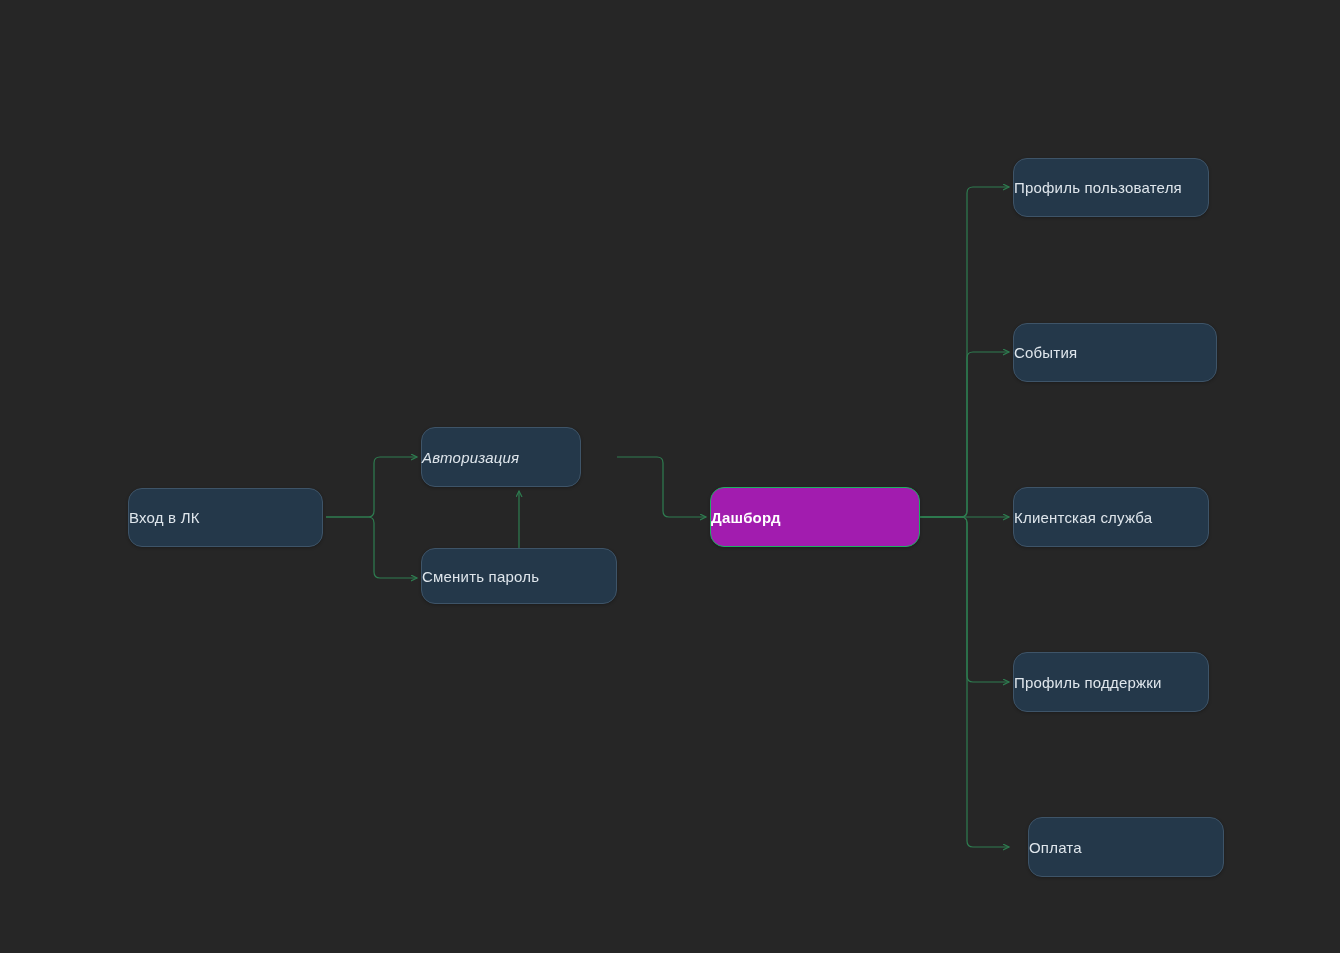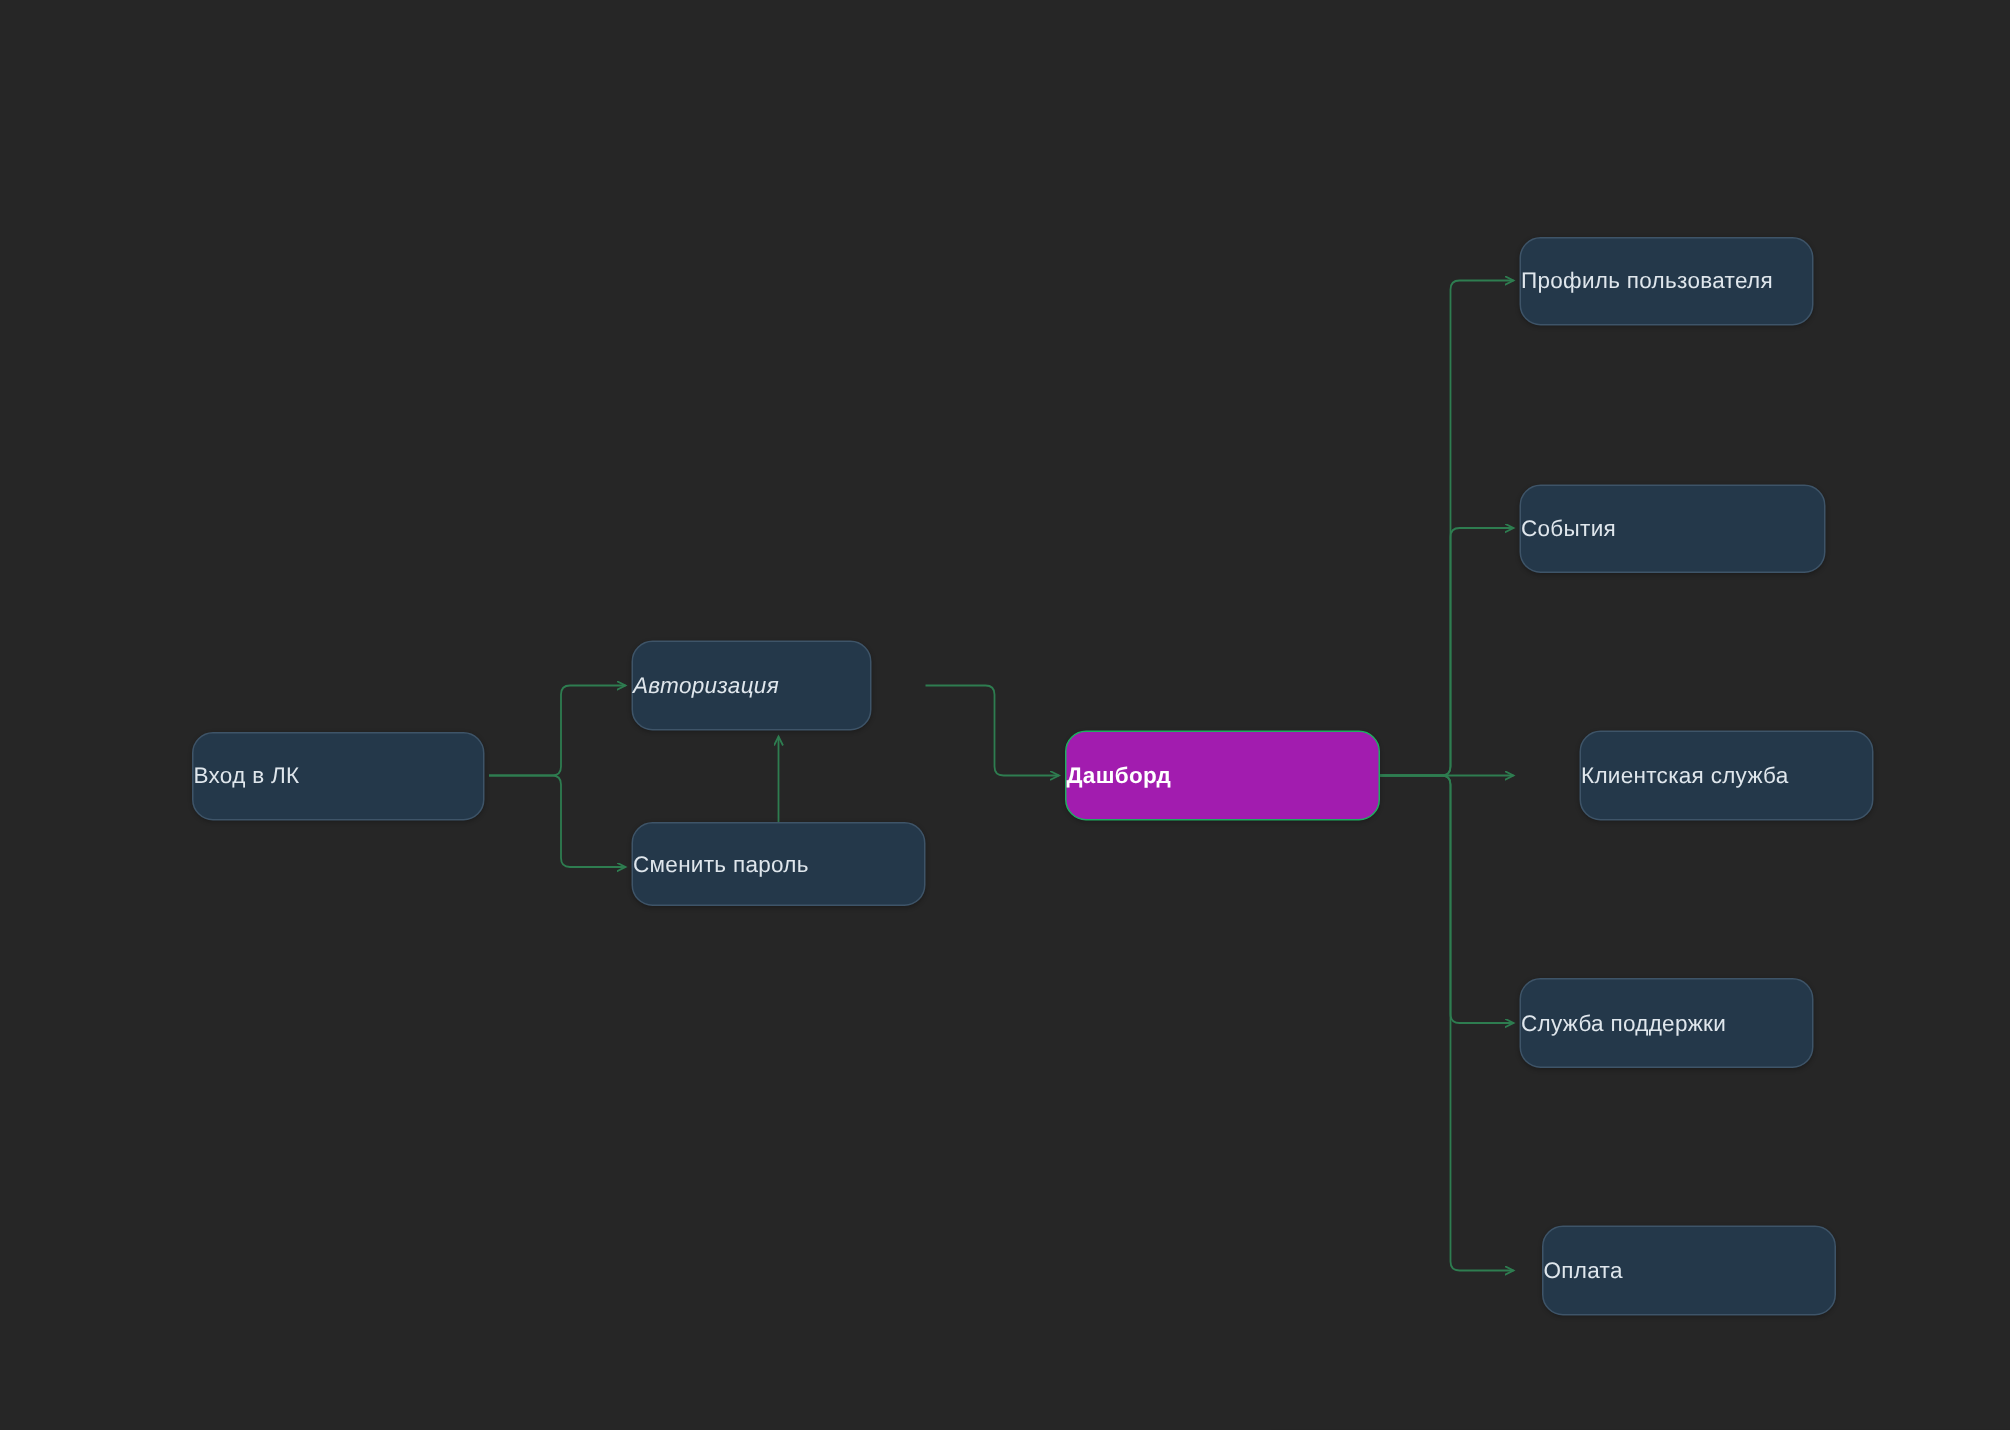--- a/index.html
+++ b/index.html
@@ -45,21 +45,21 @@
     color: #ffffff;
     font-weight: bold;
   }
   
   #n-login    { left: 128px;  top: 488px; width: 195px; height: 59px; }
   #n-auth     { left: 421px;  top: 427px; width: 160px; height: 60px; font-style: italic; }
   #n-passwd   { left: 421px;  top: 548px; width: 196px; height: 56px; }
   #n-dash     { left: 710px;  top: 487px; width: 210px; height: 60px; }
   #n-profile  { left: 1013px; top: 158px; width: 196px; height: 59px; }
   #n-events   { left: 1013px; top: 323px; width: 204px; height: 59px; }
-  #n-client   { left: 1013px; top: 487px; width: 196px; height: 60px; margin-left: 40px; }
+  #n-client   { left: 1013px; top: 487px; width: 196px; height: 60px; }
   #n-support  { left: 1013px; top: 652px; width: 196px; height: 60px; }
   #n-payment  { left: 1013px; top: 817px; width: 196px; height: 60px; margin-left: 15px; }
 </style>
 </head>
 <body>
 
 <div class="canvas">
 
   <svg class="edges-layer" width="1340" height="953" viewBox="0 0 1340 953" xmlns="http://www.w3.org/2000/svg">
     <defs>
@@ -111,20 +111,20 @@
 
   <div class="node" id="n-events">
     <span>События</span>
   </div>
 
   <div class="node" id="n-client">
     <span>Клиентская служба</span>
   </div>
 
   <div class="node" id="n-support">
-    <span>Служба поддержки</span>
+    <span>Профиль поддержки</span>
   </div>
 
   <div class="node" id="n-payment">
     <span>Оплата</span>
   </div>
 
 </div>
 
 </body></html>

